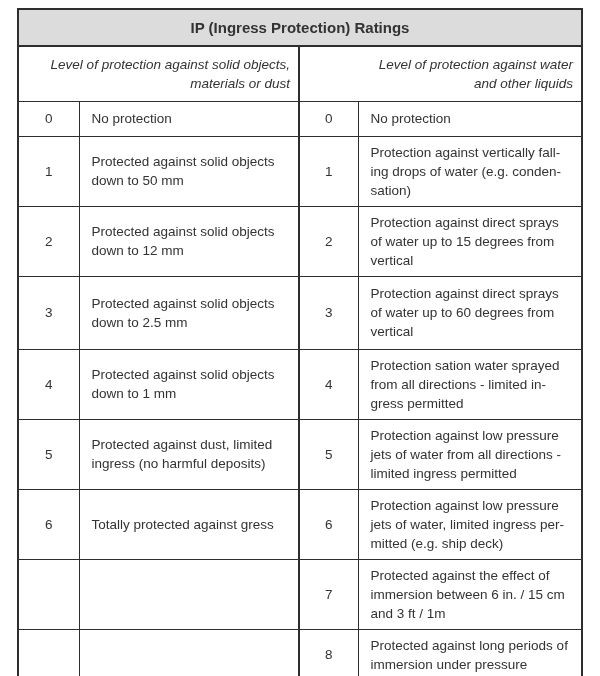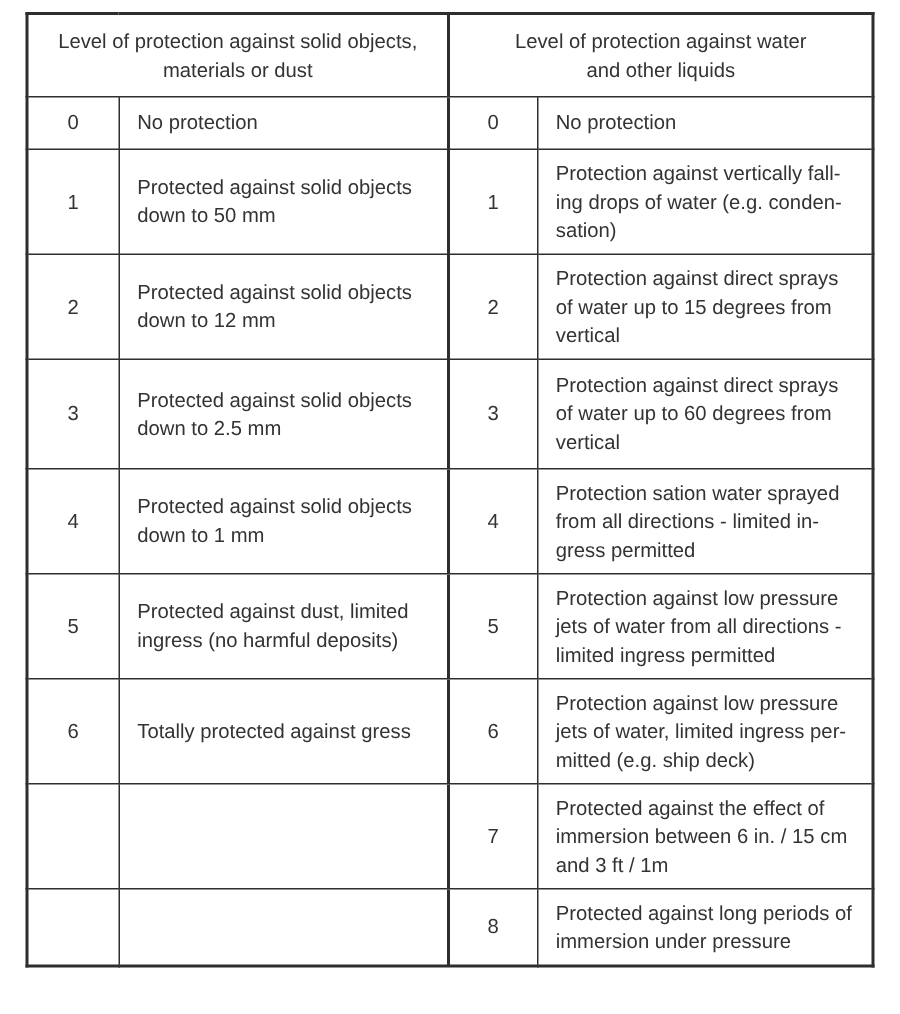--- a/index.html
+++ b/index.html
@@ -32,23 +32,24 @@
     overflow:hidden;
   }
   td.title{
     background:var(--title-bg);
     font-weight:bold;
     font-size:15px;
     text-align:center;
     border-bottom:2px solid var(--border);
   }
   td.head{
-    text-align:center;
+    text-align:right;
     white-space:pre-line;
     padding:4px 8px;
+    font-style:italic;
   }
   td.num{
     text-align:center;
   }
   td.desc{
     padding:6px 8px 6px 12px;
     white-space:pre-line;
   }
   td.mid{
     border-left:2px solid var(--border);
@@ -69,20 +70,23 @@
 <body>
 
 <table class="ip">
   <colgroup>
     <col style="width:61px">
     <col style="width:220px">
     <col style="width:59px">
     <col style="width:224px">
   </colgroup>
   <tbody>
+    <tr class="rh-title">
+      <td class="title" colspan="4">IP (Ingress Protection) Ratings</td>
+    </tr>
     <tr class="rh-head">
       <td class="head" colspan="2">Level of protection against solid objects,
 materials or dust</td>
       <td class="head mid" colspan="2">Level of protection against water
 and other liquids</td>
     </tr>
 
     <tr class="rh-0">
       <td class="num">0</td>
       <td class="desc">No protection</td>

